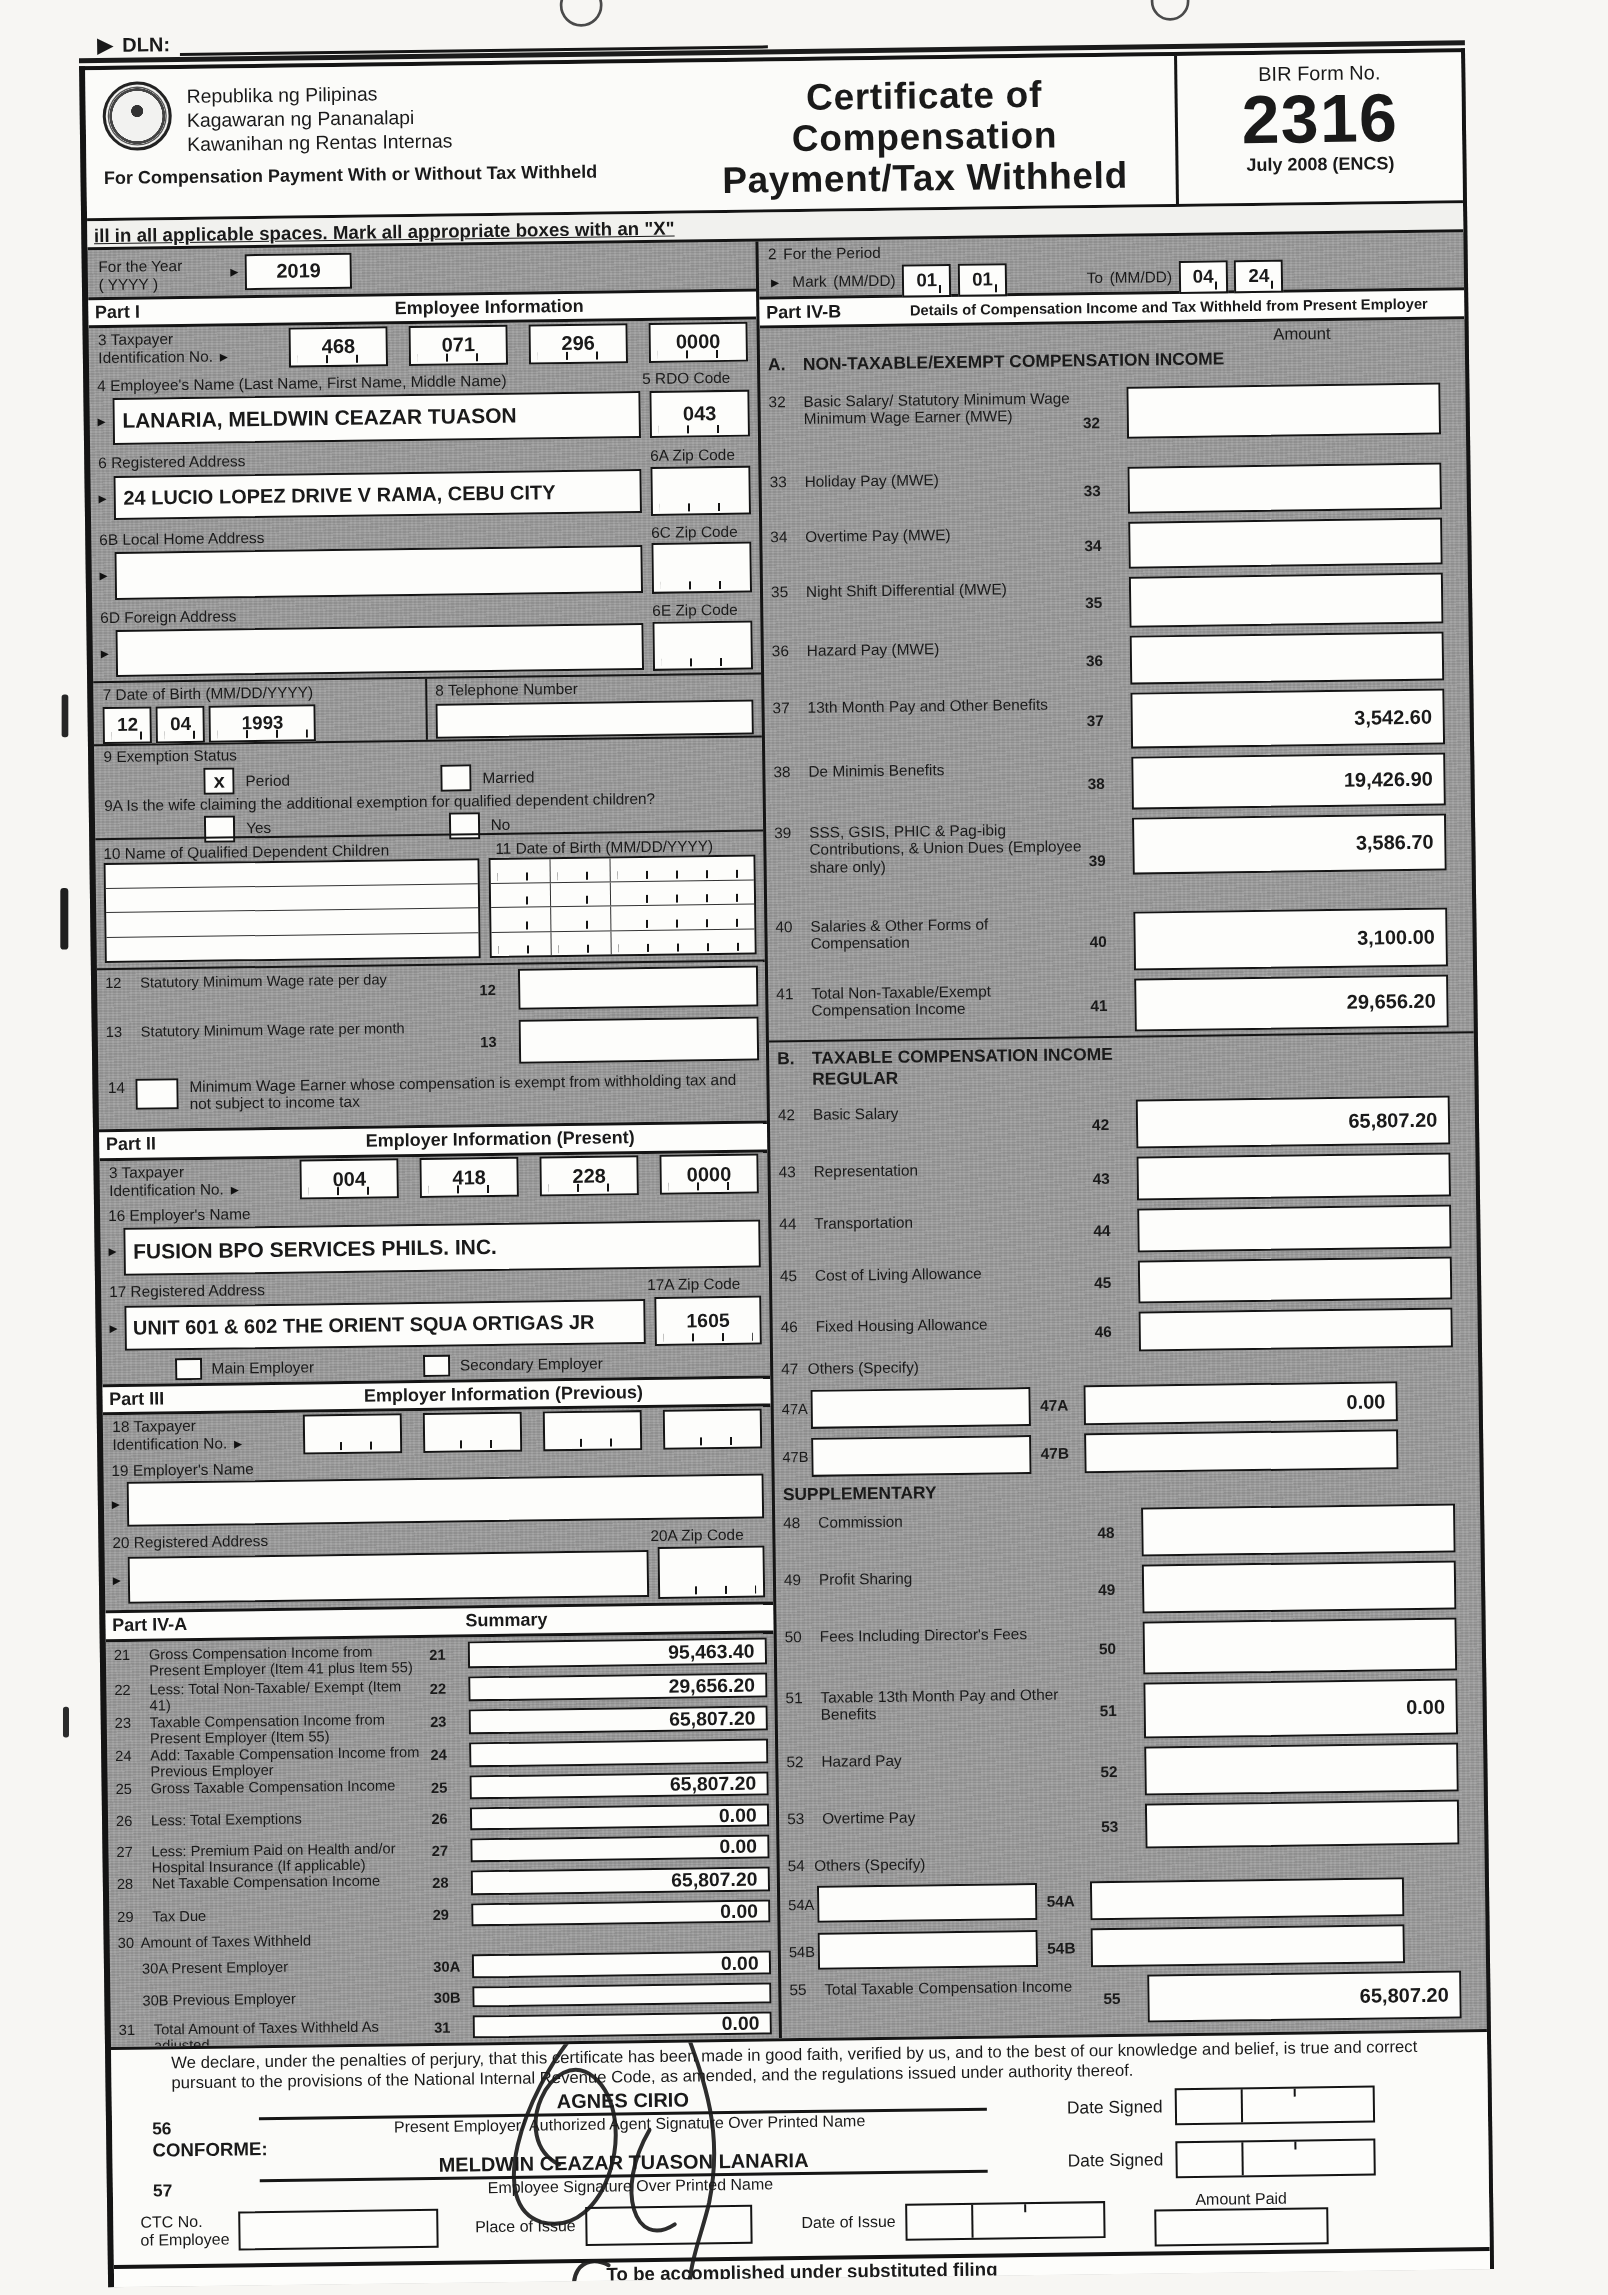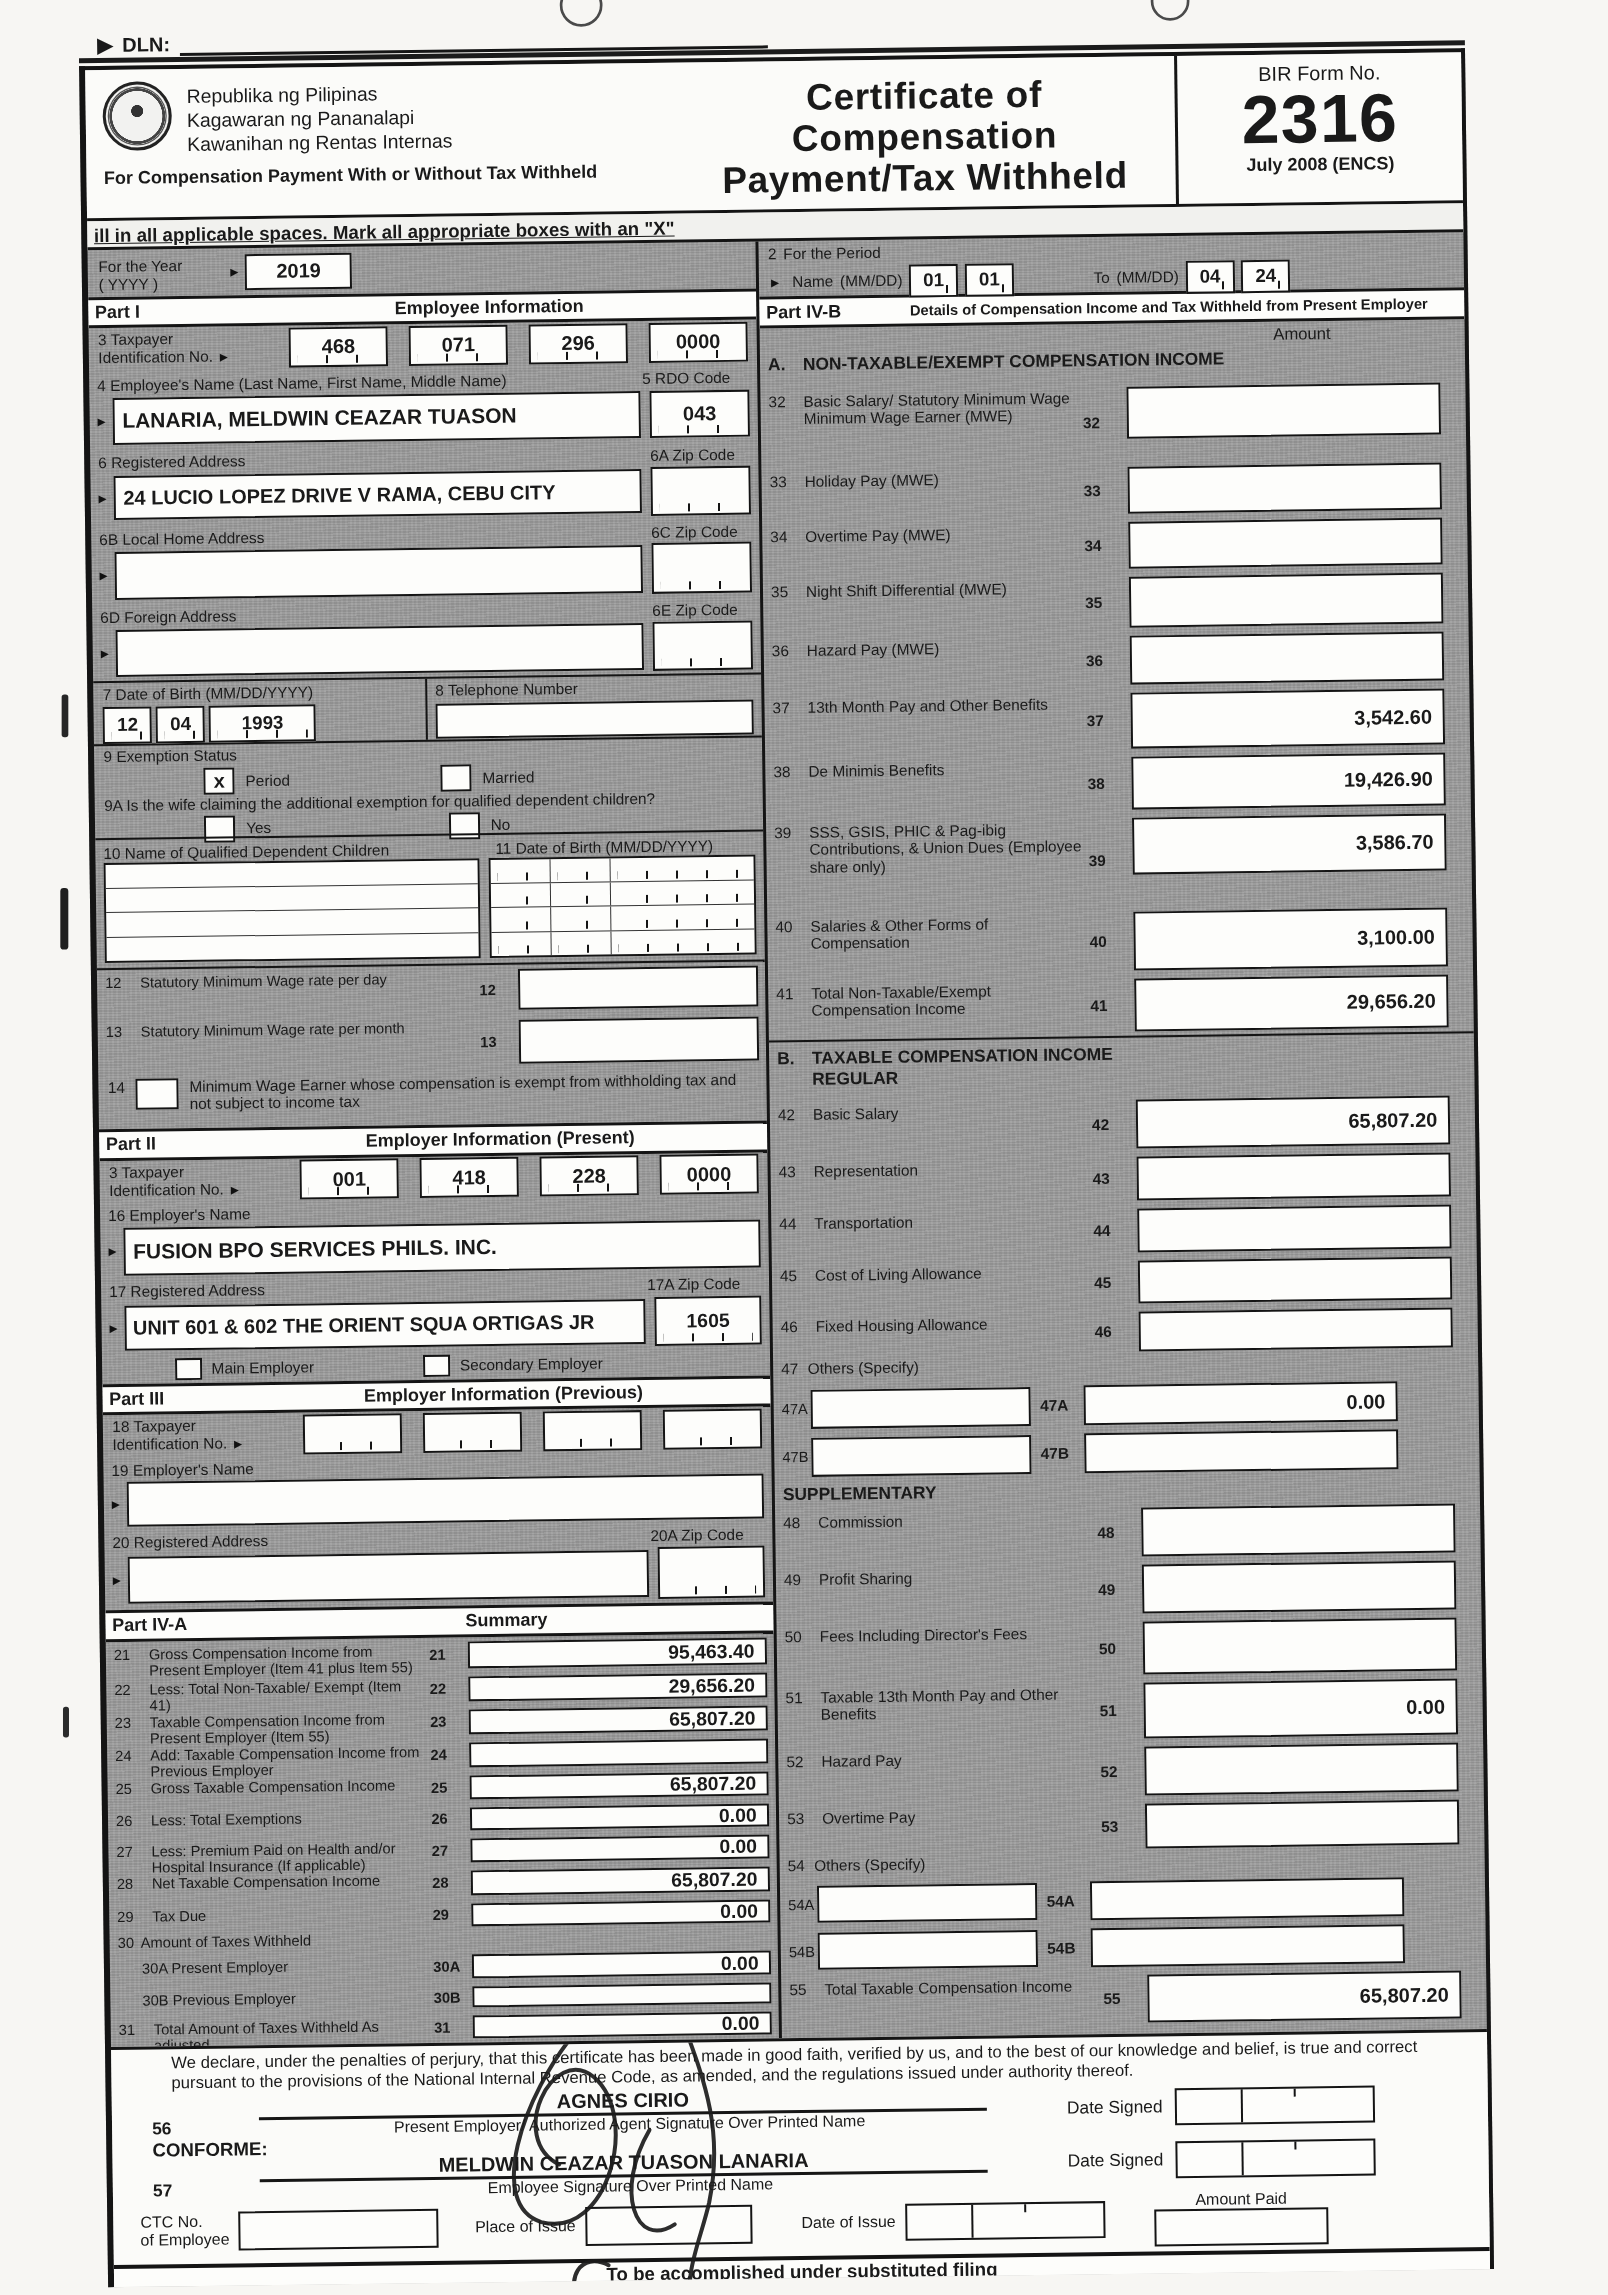--- a/index.html
+++ b/index.html
@@ -355,21 +355,21 @@
           <span class="ptitle">Employer Information (Present)</span>
         </div>
 
         <div class="tinrow" style="height:43px">
           <div class="tinlbl">
             <div><span>3</span> <span>Taxpayer</span></div>
             <div><span>Identification No.</span> <span class="arr">►</span></div>
           </div>
           <div class="tinboxes">
             <div class="vbox cv comb tinbox">
-                <span>001</span>
+                <span>004</span>
               </div>
             <div class="vbox cv comb tinbox">
                 <span>418</span>
               </div>
             <div class="vbox cv comb tinbox">
                 <span>228</span>
               </div>
             <div class="vbox cv comb tinbox">
                 <span>0000</span>
               </div>
@@ -574,21 +574,21 @@
 
       <div class="colR tex">
 
         <div style="height:55px;padding-top:2.7px;">
           <div class="period-line">
             <span>2</span>
             <span>For the Period</span>
           </div>
           <div class="period-line">
             <span class="arr">►</span>
-            <span>Name</span>
+            <span>Mark</span>
             <span>(MM/DD)</span>
             <div class="vbox cv comb pbox" style="height:33px">
                 <span>01</span>
               </div>
             <div class="vbox cv comb pbox" style="height:33px">
                 <span>01</span>
               </div>
             <span style="margin-left:73px">To</span>
             <span>(MM/DD)</span>
             <div class="vbox cv comb pbox" style="height:33px">

